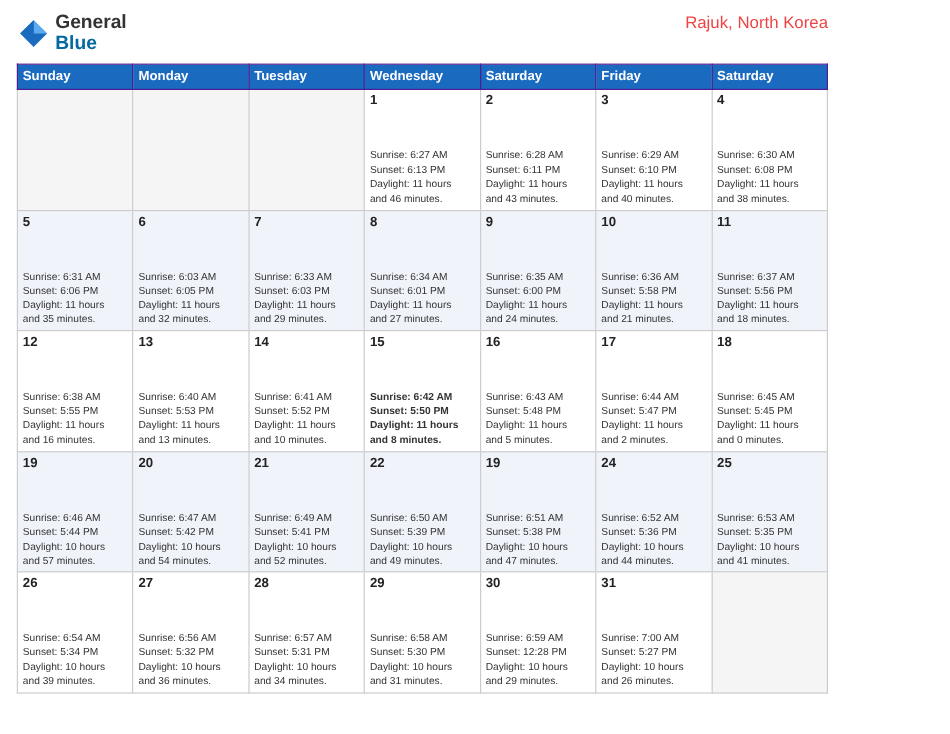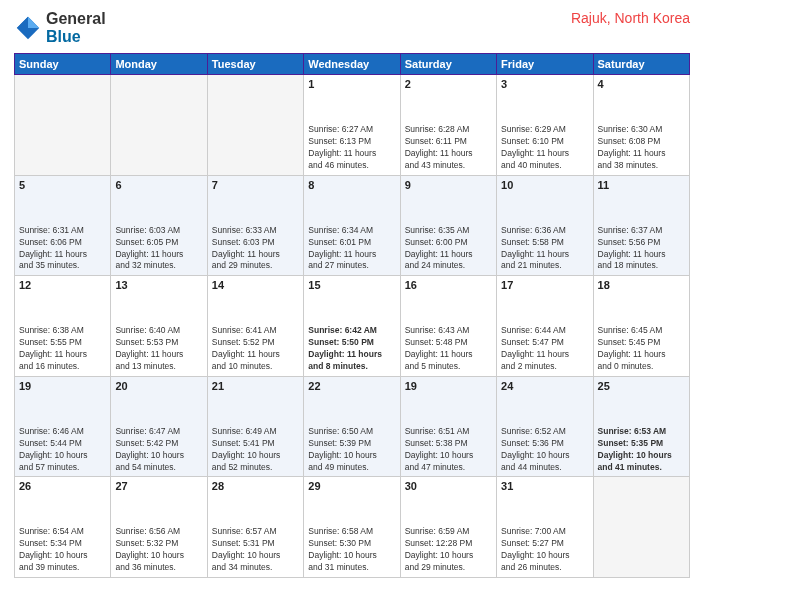--- a/index.html
+++ b/index.html
@@ -309,21 +309,21 @@
           </td>
           <td>
             <span class="day-num">24</span>
             <div class="day-info" style="white-space: pre-line;">Sunrise: 6:52 AM
 Sunset: 5:36 PM
 Daylight: 10 hours
 and 44 minutes.</div>
           </td>
           <td>
             <span class="day-num">25</span>
-            <div class="day-info" style="white-space: pre-line; font-weight: bold;">Sunrise: 6:53 AM
+            <div class="day-info" style="white-space: pre-line;">Sunrise: 6:53 AM
 Sunset: 5:35 PM
 Daylight: 10 hours
 and 41 minutes.</div>
           </td>
         </tr>
         <tr>
           <td>
             <span class="day-num">26</span>
             <div class="day-info" style="white-space: pre-line;">Sunrise: 6:54 AM
 Sunset: 5:34 PM

